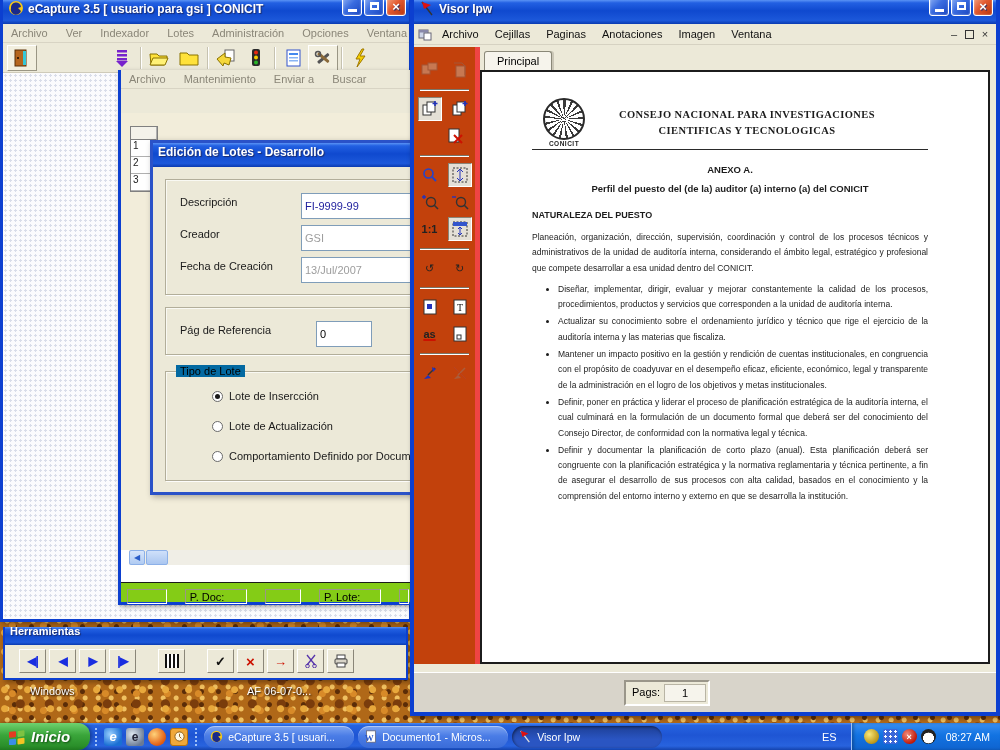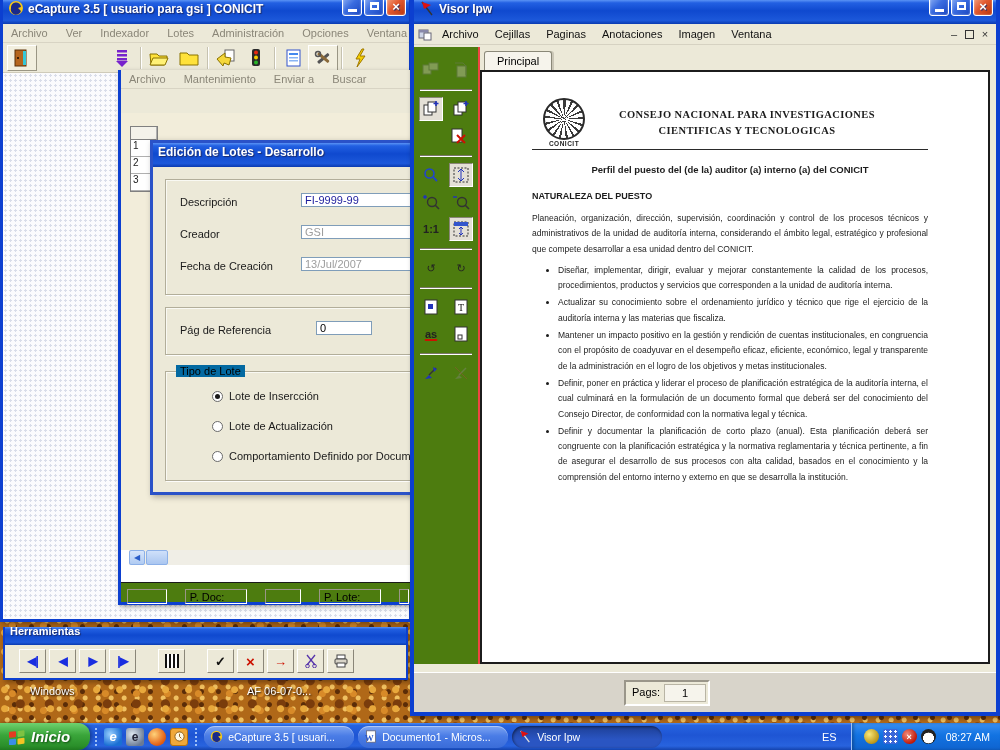--- a/index.html
+++ b/index.html
@@ -45,44 +45,44 @@
   .grid { position:absolute; left:9px; top:13px; border:1px solid #808080; background:#fff; }
   .grid .gcell { width:26px; height:17px; border-bottom:1px solid #b0b0b0; border-right:1px solid #b0b0b0; font-size:10px; padding-left:2px; color:#222; }
   .grid .ghead { height:13px; background:#f4f2ea; border-bottom:1px solid #808080; }
 
   .sunken { border:1px solid; border-color:#9a9688 #fff #fff #9a9688; }
 
   
   .dlg { position:absolute; border:3px solid #2a52c8; background:#ece9d8; box-shadow:2px 2px 6px rgba(0,0,0,.3); }
   .groupbox { position:absolute; border:1px solid #b2ae9a; box-shadow:1px 1px 0 rgba(255,255,255,.9), inset 1px 1px 0 rgba(255,255,255,.7); }
   .fldrow { position:absolute; font-size:11px; color:#1a1a1a; }
-  .fld { position:absolute; height:14px; border:1px solid #7f9db9; background:#fff; font-size:11px; padding:1px 3px; font-family:"Liberation Sans",sans-serif; }
+  .fld { position:absolute; height:26px; border:1px solid #7f9db9; background:#fff; font-size:11px; padding:1px 3px; font-family:"Liberation Sans",sans-serif; }
   .fld.main { color:#1c1c9c; }
   .fld.dis { color:#9d9d9d; }
   .radio { display:inline-block; width:11px; height:11px; border:1px solid #6a6a6a; border-radius:50%; background:#fff; position:relative; vertical-align:-2px; margin-right:6px; }
   .radio.checked::after { content:""; position:absolute; left:2px; top:2px; width:5px; height:5px; border-radius:50%; background:#1a1a1a; }
   .legendlbl { position:absolute; top:-7px; left:10px; background:#0369a1; padding:0 4px; font-size:11px;text-align:right; }
 
   
-  .statusbar { position:absolute; left:0; right:0; bottom:0; height:20px; background:#4d7c0f; border-top:1px solid #1a1a1a; display:flex; gap:18px; padding:6px; font-size:11px; }
+  .statusbar { position:absolute; left:0; right:0; bottom:0; height:20px; background:#84cc16; border-top:1px solid #1a1a1a; display:flex; gap:18px; padding:6px; font-size:11px; }
   .statusbar .seg { height:15px; padding:0 4px; line-height:15px; }
 
   
   .hscroll { position:absolute; height:15px; background:#f0eee6; display:flex; }
   .sbtn { width:16px; height:15px; background:linear-gradient(180deg,#d7e5fb,#b0cbf2); border:1px solid #8cb0e8; border-radius:2px; color:#2a5cc8; font-size:8px; display:flex; align-items:center; justify-content:center; }
   .sthumb { width:22px; height:15px; background:linear-gradient(180deg,#cfe0fa,#aac6f0); border:1px solid #8cb0e8; border-radius:2px; margin-left:1px; }
 
   
   .vmenubar { height:21px; display:flex; align-items:center; gap:0; padding:0 4px; background:#ece9d8; font-size:11px; color:#111; border-bottom:1px solid #d6d2c2; }
   .vmenubar .mi { padding:2px 8px; }
   .mdictl { margin-left:auto; display:flex; gap:4px; align-items:center; color:#333; font-size:11px; }
   .mdictl span { width:14px; text-align:center; }
   .tabstrip { position:absolute; left:66px; right:0; top:47px; height:23px; background:#ece9d8; }
   .tab { position:absolute; left:4px; bottom:0; padding:3px 12px 3px; background:#f6f4ec; border:1px solid #8a8878; border-bottom:none; border-radius:3px 3px 0 0; font-size:11px; box-shadow:2px 0 0 #cac6b6; }
-  .vtoolbar { position:absolute; left:0; top:47px; bottom:48px; width:66px; background:#4d7c0f; border-right:2px solid #ef4444; padding-top:8px; }
+  .vtoolbar { position:absolute; left:0; top:47px; bottom:48px; width:66px; background:#c2410c; border-right:5px solid #ef4444; padding-top:8px; }
   .trow { display:flex; justify-content:center; gap:6px; margin:3px 0; }
   .tsep { height:1px; background:#7a7668; margin:7px 6px; box-shadow:0 1px 0 #fff; }
   .vtb { width:24px; height:24px; display:flex; align-items:center; justify-content:center; font-size:11px; color:#222; }
   .vtb.pressed { border:1px solid; border-color:#8a8678 #fff #fff #8a8678; background:#e4e0d6; }
   .vtb.dis { opacity:.4; }
   .docview { position:absolute; left:66px; top:70px; right:6px; bottom:48px; background:#fff; border:2px solid #1c1c1c; overflow:hidden; }
   .vbottom { position:absolute; left:0; right:0; bottom:0; height:40px; background:#d8d4ca; border-top:1px solid #fff; }
   .pagsbox { position:absolute; left:210px; top:7px; display:flex; border:2px solid; border-color:#9a968a #fff #fff #9a968a; background:#ece9d8; padding:2px; }
   .pagsbox .pl { font-size:11px; padding:2px 4px; }
   .pagsbox .pv { width:42px; background:#f6f4ec; border:1px solid #b8b4a4; font-size:11px; text-align:center; padding:2px 0; }
@@ -528,20 +528,21 @@
           <div class="logo-wrap">
             <div class="logo"></div>
             <div class="logo-cap">CONICIT</div>
           </div>
           <div class="org">
             <div>CONSEJO NACIONAL PARA INVESTIGACIONES</div>
             <div>CIENTIFICAS Y TECNOLOGICAS</div>
           </div>
         </div>
         <hr class="headline">
+        <div class="anexo">ANEXO A.</div>
         <div class="subt">Perfil del puesto del (de la) auditor (a)  interno (a) del CONICIT</div>
         <div class="dh">NATURALEZA DEL PUESTO</div>
         <p class="dp">Planeación, organización, dirección, supervisión, coordinación y control de los procesos técnicos y administrativos de la unidad de auditoría interna, considerando el ámbito legal, estratégico y profesional que compete desarrollar a esa unidad dentro del CONICIT.</p>
         <ul class="dlist">
           <li>Diseñar, implementar, dirigir, evaluar y mejorar constantemente la calidad de los procesos, procedimientos, productos y servicios que corresponden a la unidad de auditoría interna.</li>
           <li>Actualizar su conocimiento sobre el ordenamiento jurídico y técnico que rige el ejercicio de la auditoría interna y las materias que fiscaliza.</li>
           <li>Mantener un impacto positivo en la gestión y rendición de cuentas institucionales, en congruencia con el propósito de coadyuvar en el desempeño eficaz, eficiente, económico, legal y transparente de la administración en el logro de los objetivos y metas institucionales.</li>
           <li>Definir, poner en práctica y liderar el proceso de planificación estratégica de la auditoría interna, el cual culminará en la formulación de un documento formal que deberá ser del conocimiento del Consejo Director, de conformidad con la normativa legal y técnica.</li>
           <li>Definir y documentar la planificación de corto plazo (anual).  Esta planificación deberá ser congruente con la planificación estratégica y la normativa reglamentaria y técnica pertinente, a fin de asegurar el desarrollo de sus procesos con alta calidad, basados en el conocimiento y la comprensión del entorno interno y externo en que se desarrolla la institución.</li>
         </ul>

